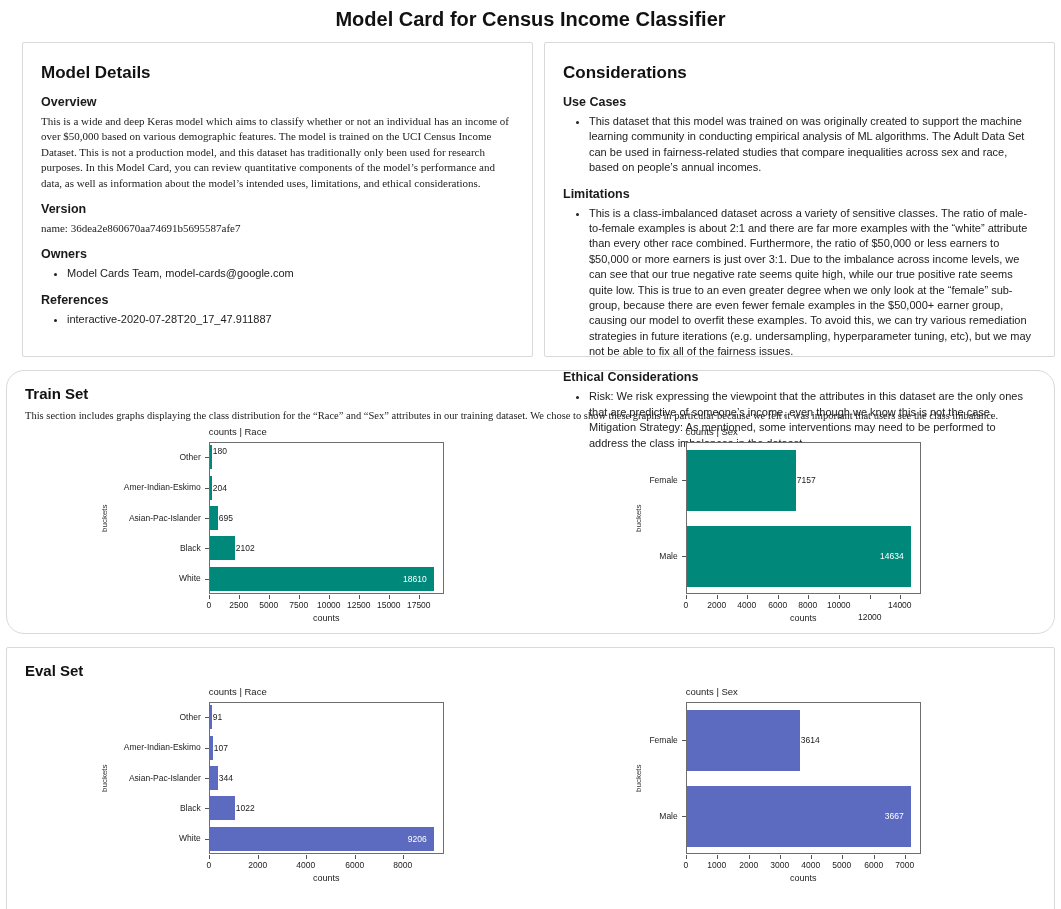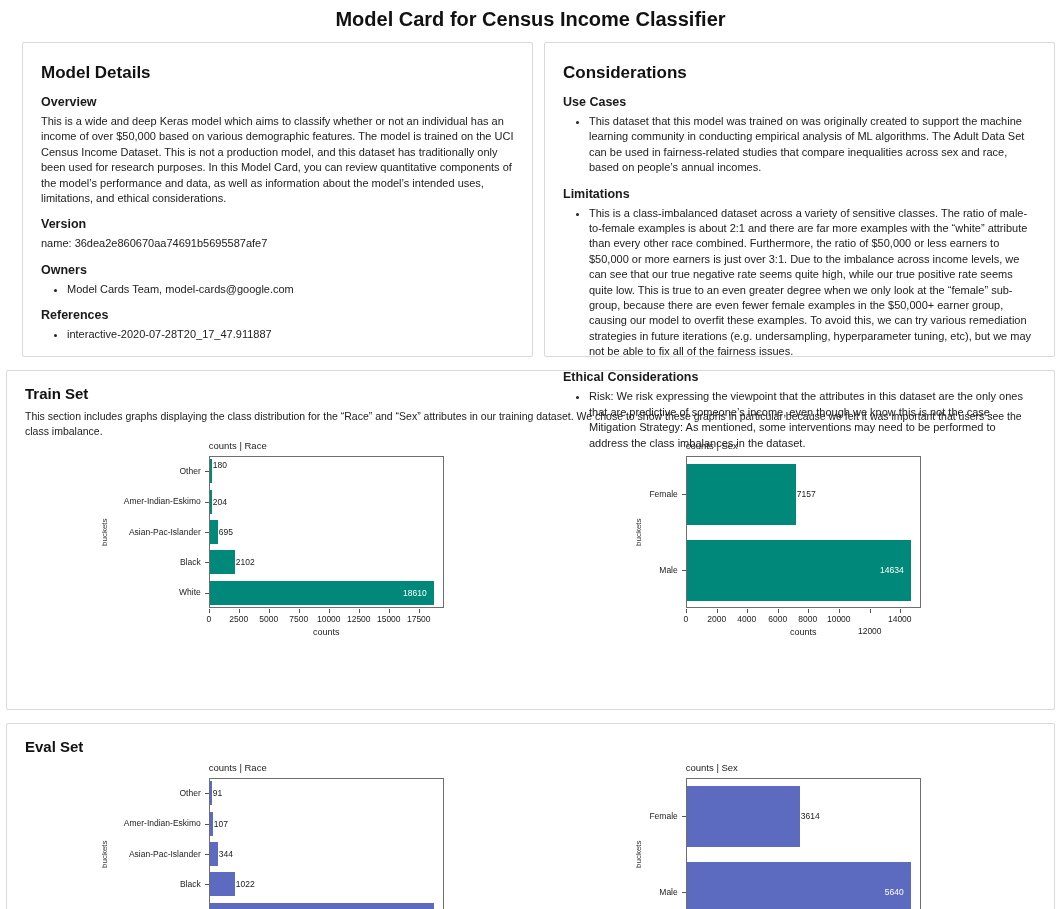--- a/index.html
+++ b/index.html
@@ -16,26 +16,26 @@
     text-align: center; margin: 8px 0 11px 0;
   }
   .top-row { display: flex; gap: 11px; margin: 0 6px; padding-left: 16px; }
   .card {
     border: 1px solid #d9d9d9; border-radius: 2px;
     background: #fff; padding: 14px 18px;
   }
   .top-row .card { flex: 1; height: 315px; }
   .card h2 { font-size: 17px; font-weight: bold; color: #111; margin: 6px 0 12px 0; }
   .card h3 { font-size: 12.5px; font-weight: bold; color: #1a1a1a; margin: 11px 0 5px 0; }
-  .card p  { font-size: 11px; line-height: 1.4; margin: 0 0 4px 0; }
+  .card p  { font-size: 11px; line-height: 1.4; margin: 0 0 4px 0; font-family: Liberation Serif, serif; }
   .card ul { margin: 2px 0 8px 0; padding-left: 26px; }
   .card li { font-size: 11px; line-height: 1.4; margin: 0 0 2px 0; }
   .preline { white-space: pre-line; }
   .wide { margin: 13px 6px 0 6px; }
-  .wide.train { height: 340px; }
+  .wide.train { height: 264px; border-radius: 18px; }
   .wide.eval  { height: 288px; }
   .wide h2 { font-size: 15px; margin: 0 0 7px 0; }
   .wide .desc { font-size: 10.5px; margin: 0 0 2px 0; }
   .charts { display: flex; }
   .chart-cell { flex: 1; display: flex; justify-content: center; }
   .chart { position: relative; }
   .chart div { position: absolute; }
   .c-title { font-size: 9.5px; color: #222; top: 0; }
   .c-plot  { border: 1px solid #6e6e6e; background: #fff; }
   .c-ylab  {
@@ -225,21 +225,21 @@
           <div class="c-title" style="left:54px;width:235px">counts | Sex</div>
           <div class="c-plot" style="left:54px;top:16px;width:235px;height:152px"></div>
           <div class="c-ylab" style="top:16px;height:152px">buckets</div>
           <div class="c-ytlab" style="left:14px;top:49px;width:32px">Female</div>
           <div class="c-ytick" style="left:50px;top:54px"></div>
           <div class="c-bar" style="left:55px;top:24px;width:113px;height:61px;background:#5c6bc0"></div>
           <div class="c-val out" style="left:169px;top:49px">3614</div>
           <div class="c-ytlab" style="left:14px;top:125px;width:32px">Male</div>
           <div class="c-ytick" style="left:50px;top:130px"></div>
           <div class="c-bar" style="left:55px;top:100px;width:224px;height:61px;background:#5c6bc0"></div>
-          <div class="c-val in" style="left:232px;top:125px;width:40px">5640</div>
+          <div class="c-val in" style="left:232px;top:125px;width:40px">3667</div>
           <div class="c-xtick" style="left:54px;top:169px"></div>
           <div class="c-xtlab" style="left:32px;top:174px">0</div>
           <div class="c-xtick" style="left:85px;top:169px"></div>
           <div class="c-xtlab" style="left:63px;top:174px">1000</div>
           <div class="c-xtick" style="left:117px;top:169px"></div>
           <div class="c-xtlab" style="left:95px;top:174px">2000</div>
           <div class="c-xtick" style="left:148px;top:169px"></div>
           <div class="c-xtlab" style="left:126px;top:174px">3000</div>
           <div class="c-xtick" style="left:179px;top:169px"></div>
           <div class="c-xtlab" style="left:157px;top:174px">4000</div>

